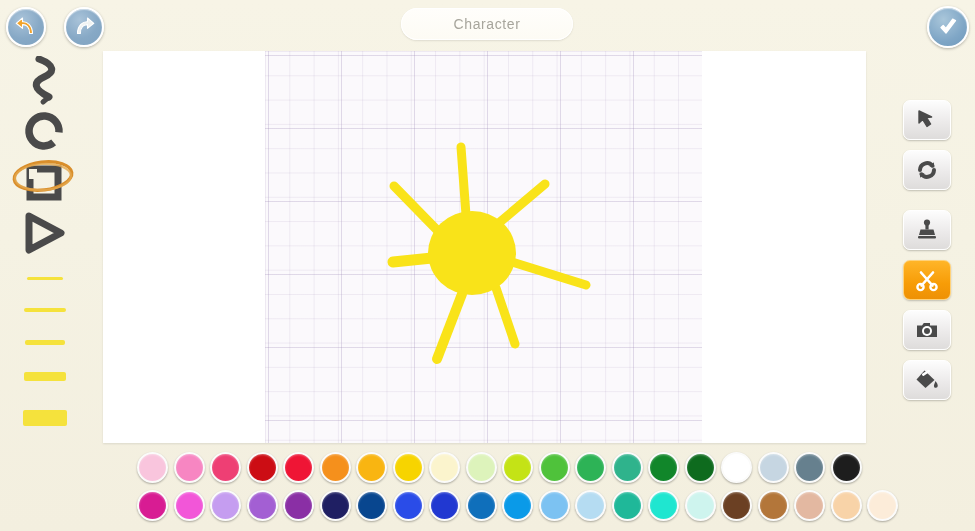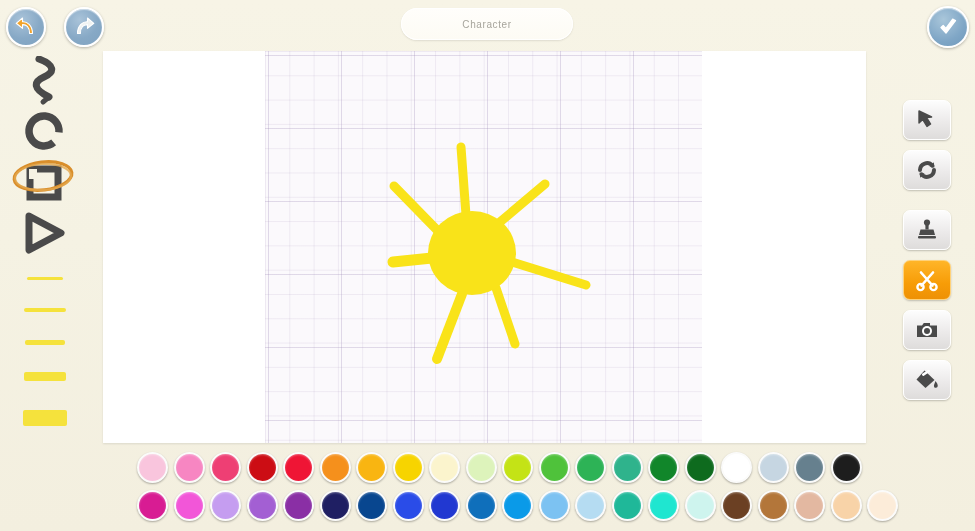--- a/index.html
+++ b/index.html
@@ -37,21 +37,21 @@
 
   .title-pill {
     position: absolute; left: 401px; top: 8px;
     width: 172px; height: 32px;
     border-radius: 16px;
     background: linear-gradient(180deg, #fffefb 0%, #fdfbf4 100%);
     box-shadow: 0 1px 2px rgba(0,0,0,.10), inset 0 0 0 1px rgba(255,255,255,.9);
     display: flex; align-items: center; justify-content: center;
   }
   .title-pill span {
-    font-size: 10px; color: #a7a59c; letter-spacing: .6px;
+    font-size: 14px; color: #a7a59c; letter-spacing: .6px;
   }
 
   
   .canvas-wrap {
     position: absolute; left: 103px; top: 51px;
     width: 763px; height: 392px;
     background: #ffffff;
     box-shadow: 0 1px 2px rgba(0,0,0,.10);
   }
   .grid-area {

